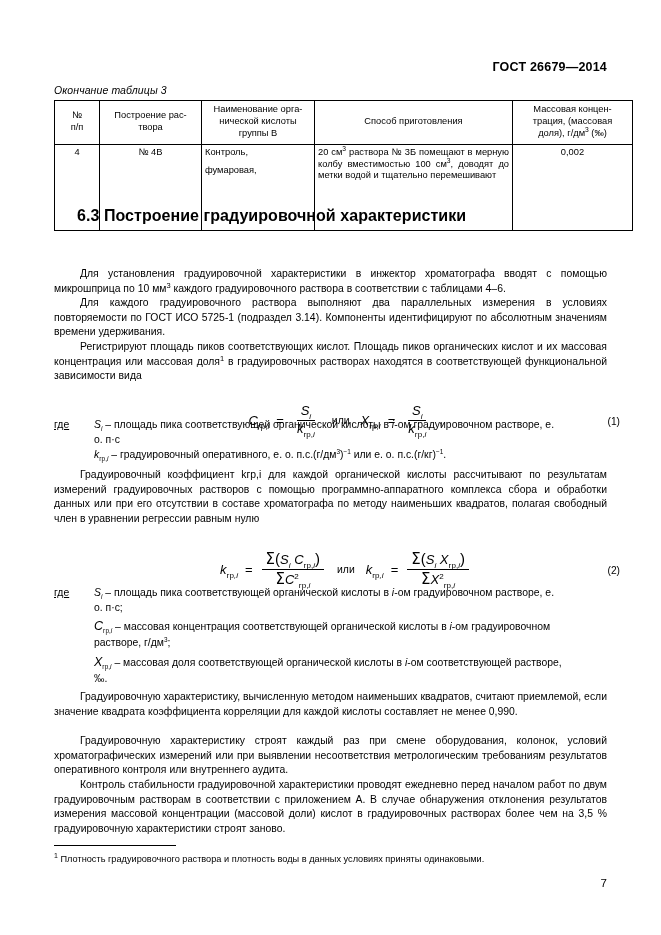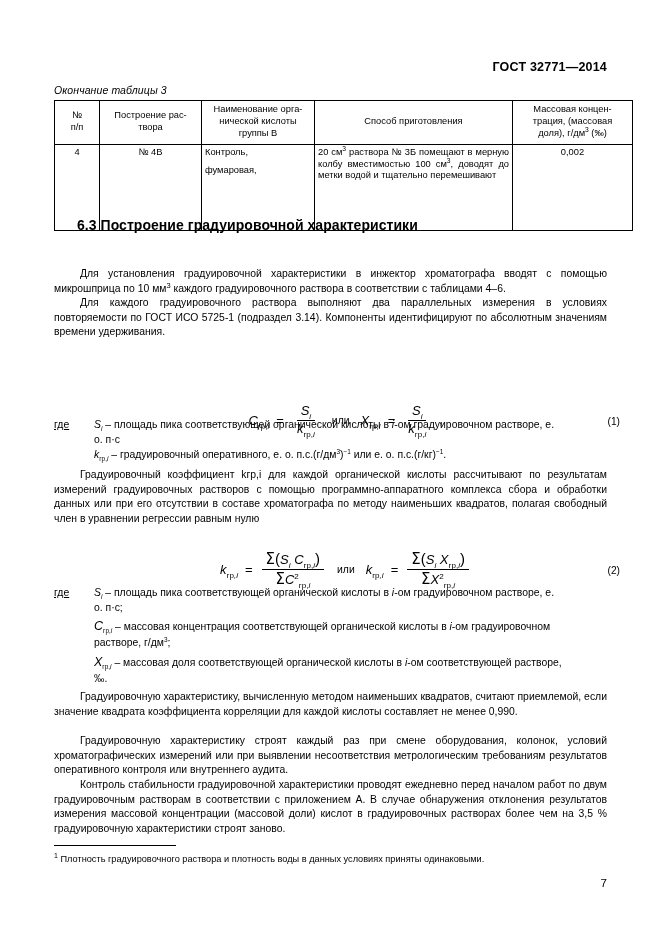--- a/index.html
+++ b/index.html
@@ -79,22 +79,22 @@
   td.c-center { text-align: center; }
   td.c-just   { text-align: justify; text-align-last: left; }
   .cellrow { display:block; }
   .cell-pad { height: 52px; }
   sup.s { font-size: 0.72em; vertical-align: super; line-height: 0; }
 
   
   .sec-head {
     position: absolute;
     left: 23px;
-    top: 217px;
-    font-size: 14px;
+    top: 207px;
+    font-size: 16px;
     font-weight: bold;
     letter-spacing: 0.05px;
   }
   p.body {
     position: absolute;
     left: 0;
     width: 553px;
     margin: 0;
     font-size: 10.4px;
     line-height: 1.40;
@@ -205,21 +205,21 @@
     top: 877px;
     font-size: 11.5px;
   }
 </style>
 </head>
 <body>
 
 <div class="page">
   <div class="content">
 
-    <div class="doc-header">ГОСТ 32771—2014</div>
+    <div class="doc-header">ГОСТ 26679—2014</div>
 
     <div class="table-caption">Окончание таблицы 3</div>
 
     <table class="gost">
       <thead>
         <tr>
           <th class="col-num">
             <span class="cellrow">№</span>
             <span class="cellrow">п/п</span>
           </th>
@@ -257,20 +257,21 @@
       </tbody>
     </table>
 
     <div class="sec-head">6.3 Построение градуировочной характеристики</div>
 
 
     <p class="body" style="top:267px">Для установления градуировочной характеристики в инжектор хроматографа вводят с помощью микрошприца по 10 мм<sup class="s">3</sup> каждого градуировочного раствора в соответствии с таблицами 4–6.</p>
 
     <p class="body" style="top:296px">Для каждого градуировочного раствора выполняют два параллельных измерения в условиях повторяемости по ГОСТ ИСО 5725-1 (подраздел 3.14). Компоненты идентифицируют по абсолютным значениям времени удерживания.</p>
 
+    <p class="body" style="top:340px">Регистрируют площадь пиков соответствующих кислот. Площадь пиков органических кислот и их массовая концентрация или массовая доля<sup class="s">1</sup> в градуировочных растворах находятся в соответствующей функциональной зависимости вида</p>
 
     <div class="formula-line" style="top:388px">
       <div class="fbody">
         <span><span class="ital">C</span><span class="sub">гр,</span><span class="subi">i</span></span>
         <span class="up">=</span>
         <span class="frac">
           <span class="num"><span class="ital">S</span><span class="subi">i</span></span>
           <span class="den"><span class="ital">k</span><span class="sub">гр,</span><span class="subi">i</span></span>
         </span>
         <span class="orword">или</span>

